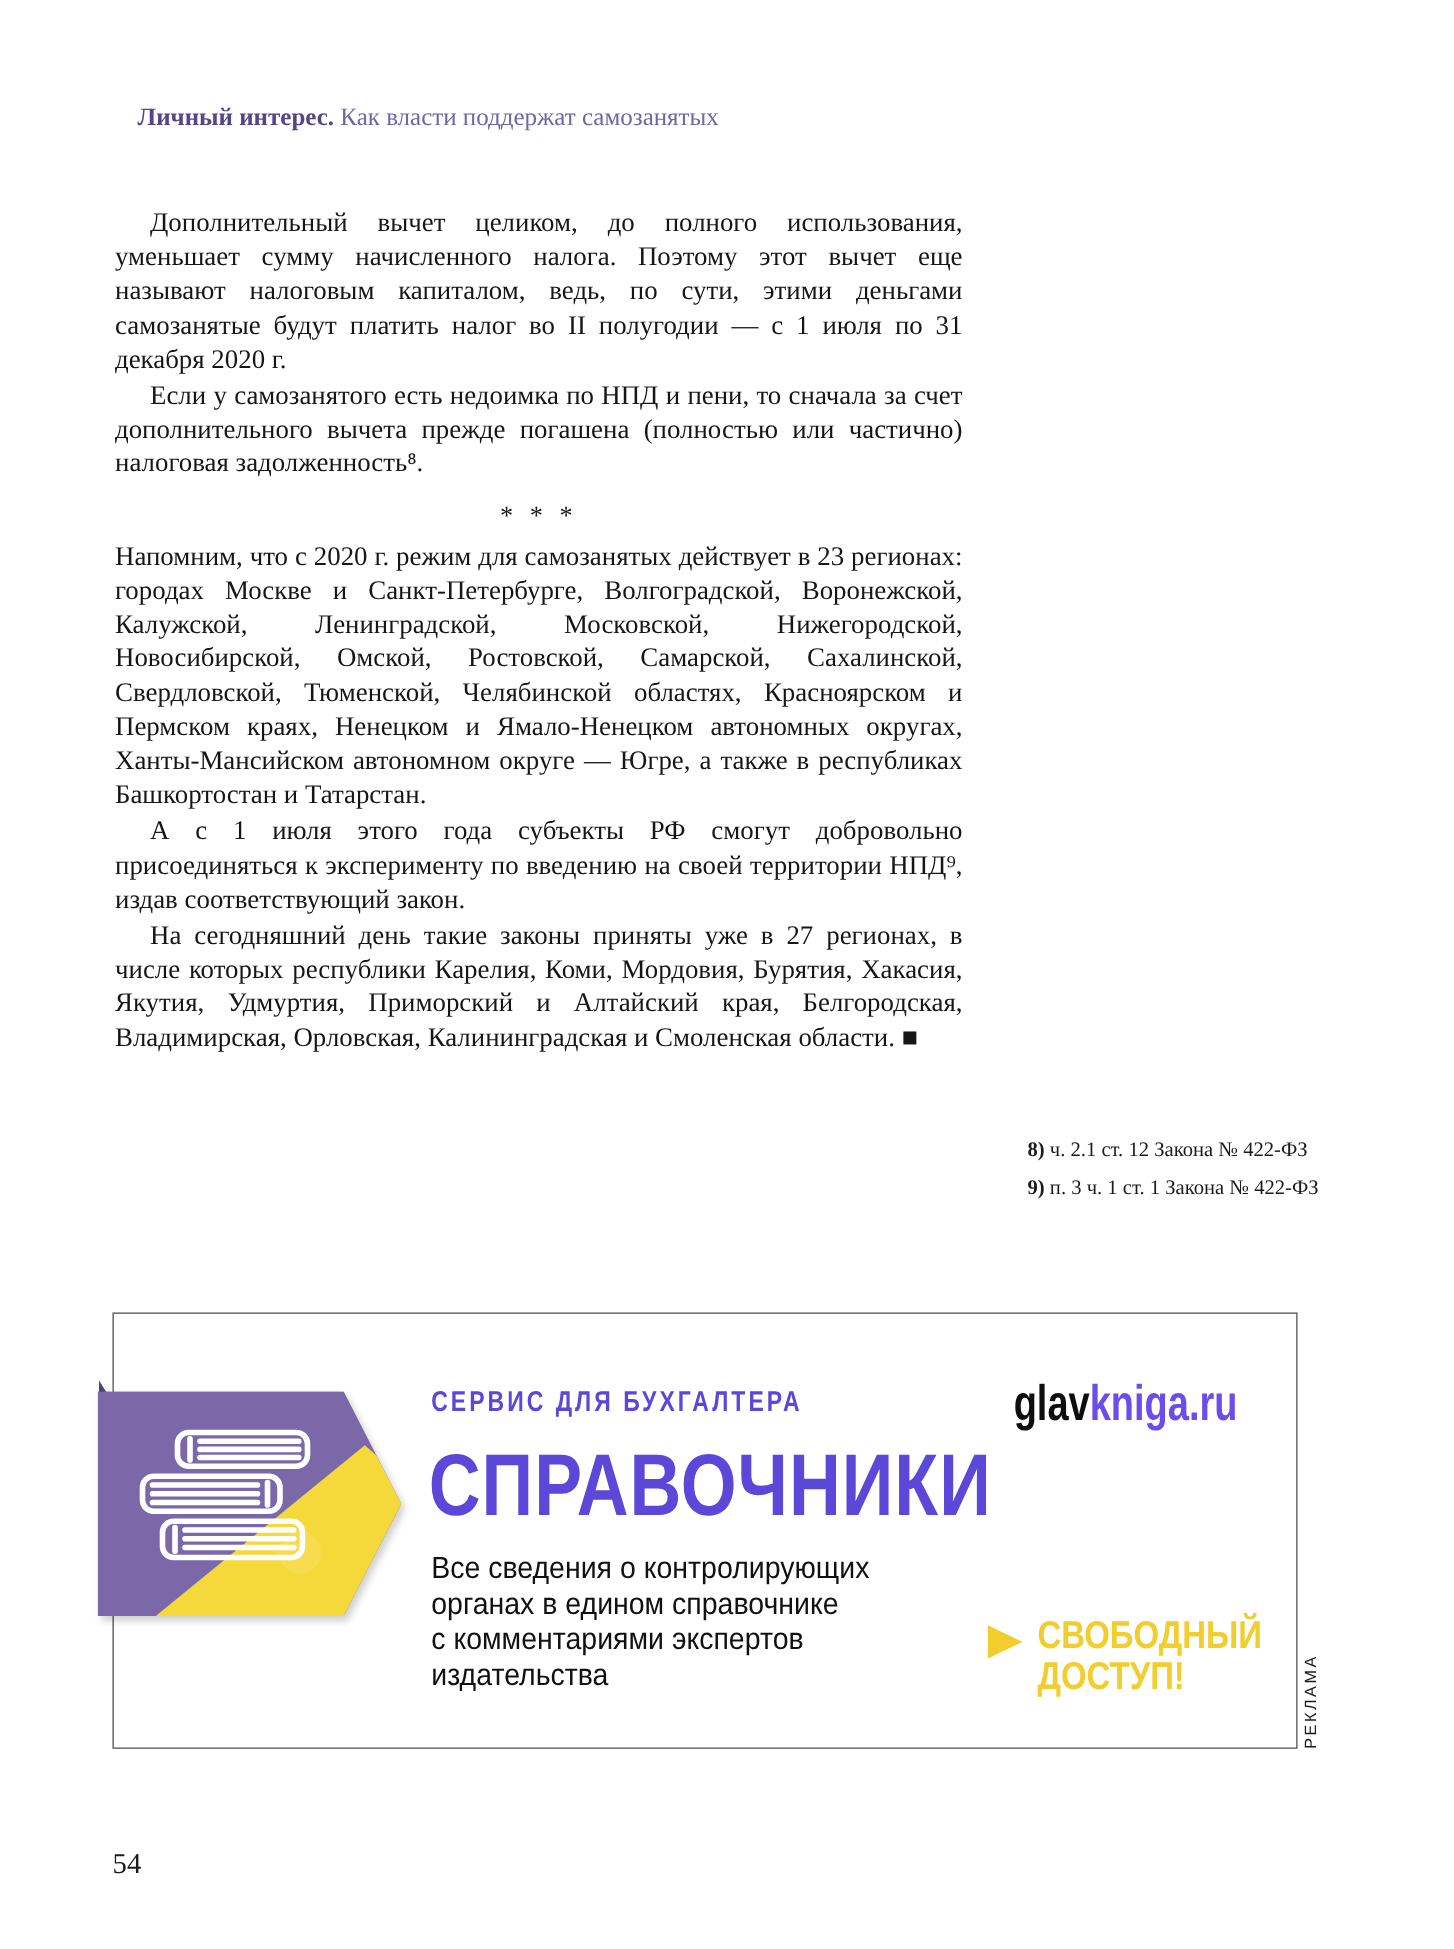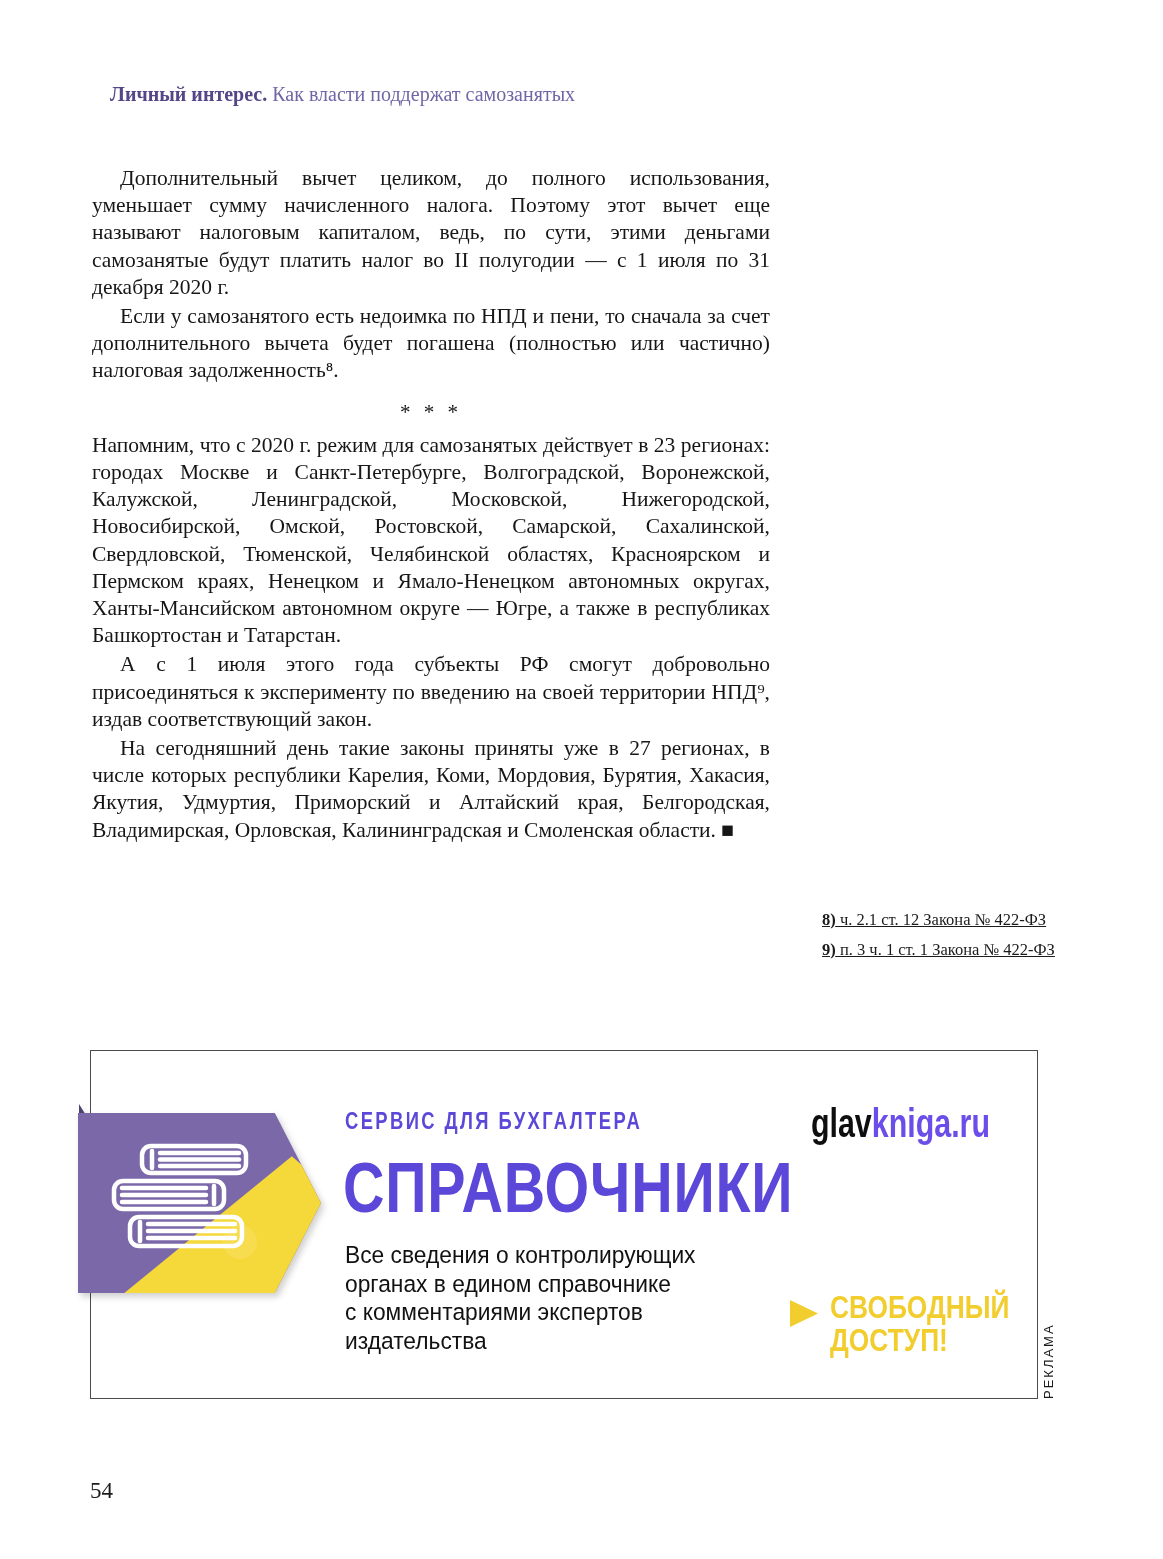--- a/index.html
+++ b/index.html
@@ -30,21 +30,21 @@
     text-align:center;text-indent:0 !important;
     margin:14px 0 6px 0 !important;
     letter-spacing:4px;font-size:21px;
   }
   
   .footnotes{
     position:absolute;left:822px;top:908px;width:245px;
     font-size:16.5px;line-height:23px;color:#1b1b1b;
     text-align:left;
   }
-  .footnotes p{margin:0 0 7px 0;text-decoration:underline;}
+  .footnotes p{margin:0 0 7px 0;}
   .footnotes .fn-marker{font-weight:bold;}
   
   .ad-box{
     position:absolute;left:90px;top:1050px;width:948px;height:349px;
     border:1px solid #4b4b4b;background:#ffffff;box-sizing:border-box;
   }
   .badge-wrap{
     position:absolute;left:78px;top:1103px;width:245px;height:192px;
     filter:drop-shadow(3px 4px 3px rgba(0,0,0,0.18));
   }
@@ -123,21 +123,21 @@
 <body>
 
 <div id="page">
 
   <div class="runhead">
     <span class="bold">Личный интерес.</span><span class="light"> Как власти поддержат самозанятых</span>
   </div>
 
   <div class="article">
     <p>Дополнительный вычет целиком, до полного использования, уменьшает сумму начисленного налога. Поэтому этот вычет еще называют налоговым капиталом, ведь, по сути, этими деньгами самозанятые будут платить налог во II полугодии — с 1 июля по 31 декабря 2020 г.</p>
-    <p>Если у самозанятого есть недоимка по НПД и пени, то сначала за счет дополнительного вычета будет погашена (полностью или частично) налоговая задолженность⁸.</p>
+    <p>Если у самозанятого есть недоимка по НПД и пени, то сначала за счет дополнительного вычета прежде погашена (полностью или частично) налоговая задолженность⁸.</p>
     <p class="separator">* * *</p>
     <p class="no-indent">Напомним, что с 2020 г. режим для самозанятых действует в 23 регионах: городах Москве и Санкт-Петербурге, Волгоградской, Воронежской, Калужской, Ленинградской, Московской, Нижегородской, Новосибирской, Омской, Ростовской, Самарской, Сахалинской, Свердловской, Тюменской, Челябинской областях, Красноярском и Пермском краях, Ненецком и Ямало-Ненецком автономных округах, Ханты-Мансийском автономном округе — Югре, а также в республиках Башкортостан и Татарстан.</p>
     <p>А с 1 июля этого года субъекты РФ смогут добровольно присоединяться к эксперименту по введению на своей территории НПД⁹, издав соответствующий закон.</p>
     <p>На сегодняшний день такие законы приняты уже в 27 регионах, в числе которых республики Карелия, Коми, Мордовия, Бурятия, Хакасия, Якутия, Удмуртия, Приморский и Алтайский края, Белгородская, Владимирская, Орловская, Калининградская и Смоленская области. ■</p>
   </div>
 
   <div class="footnotes">
     <p><span class="fn-marker">8)</span><span> ч. 2.1 ст. 12 Закона №&nbsp;422-ФЗ</span></p>
     <p><span class="fn-marker">9)</span><span> п. 3 ч. 1 ст. 1 Закона №&nbsp;422-ФЗ</span></p>
   </div>

